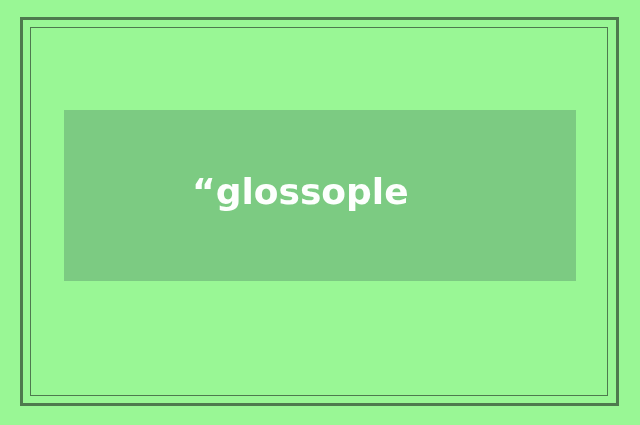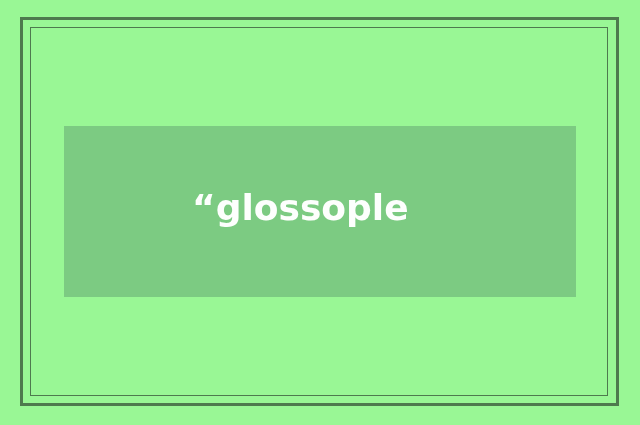--- a/index.html
+++ b/index.html
@@ -42,21 +42,21 @@
     height: 369px;
     border: 1px solid #4e7a4e;
     box-sizing: border-box;
     background: transparent;
   }
 
   
   .title-banner {
     position: absolute;
     left: 64px;
-    top: 126px;
+    top: 110px;
     width: 512px;
     height: 171px;
     background: #7ccb82;
     box-sizing: border-box;
     display: flex;
     flex-direction: column;
     justify-content: center;
     align-items: flex-start;
     padding-left: 128px;
     padding-right: 28px;

